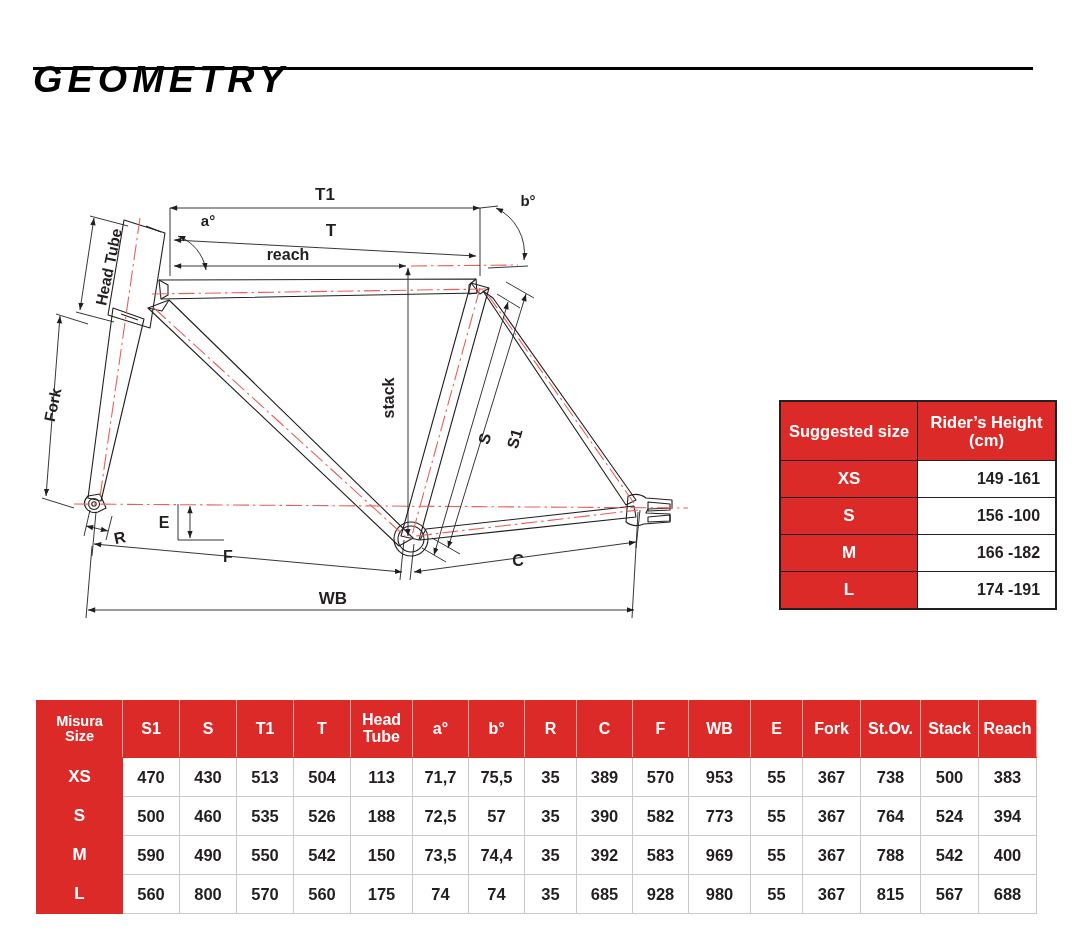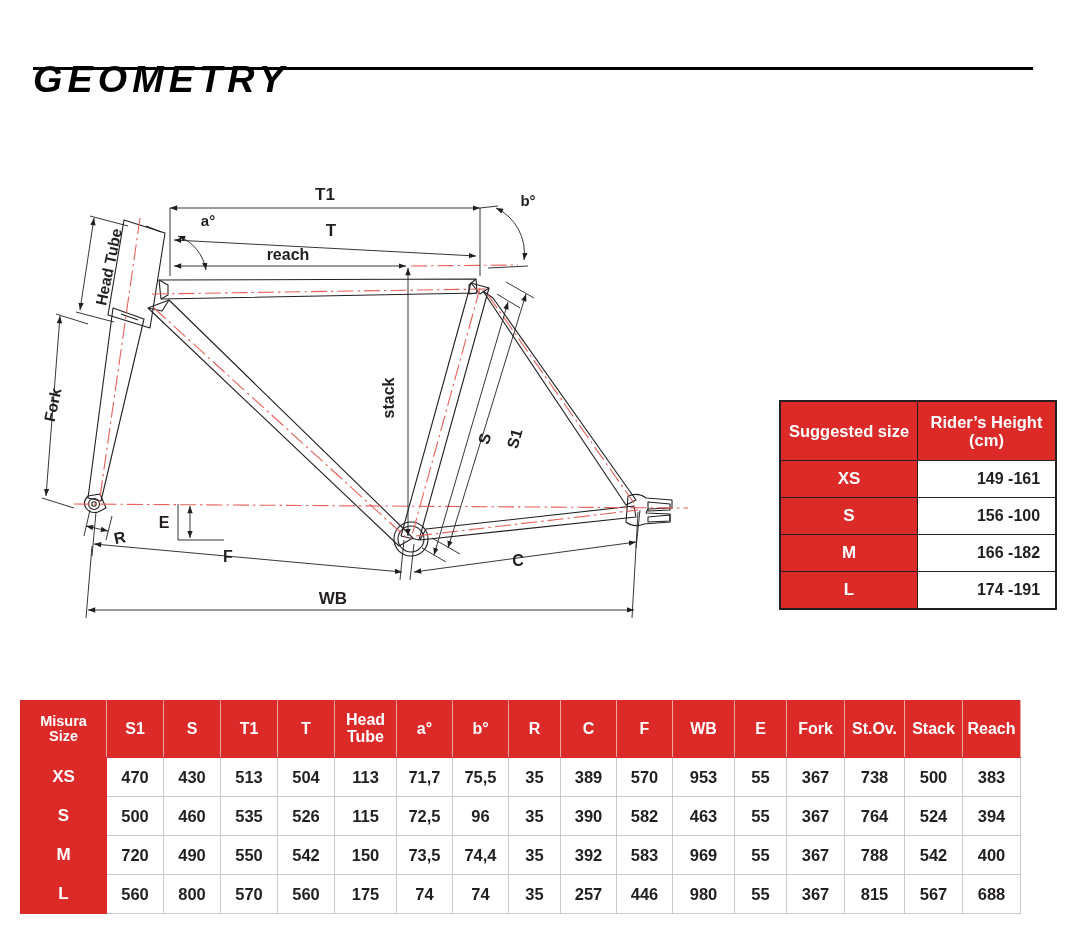--- a/index.html
+++ b/index.html
@@ -53,21 +53,21 @@
     background:#dc2a28;color:#fff;
     font-weight:bold;font-size:17px;height:36px;
   }
   #rider-table td.rh-height{
     background:#fff;color:#231f20;
     font-weight:bold;font-size:16px;height:36px;padding-left:44px;
   }
 
   
   #geo-table{
-    position:absolute;left:20px;top:700px;
+    position:absolute;left:36px;top:700px;
     width:996px;
     border-collapse:collapse;
     table-layout:fixed;
   }
   #geo-table th,#geo-table td{
     border:1px solid #c9c9c9;
     padding:0;margin:0;
     text-align:center;vertical-align:middle;
     font-family:"Liberation Sans", sans-serif;
     overflow:hidden;white-space:nowrap;
@@ -333,36 +333,36 @@
         <td class="geo-val">738</td>
         <td class="geo-val">500</td>
         <td class="geo-val">383</td>
       </tr>
       <tr>
         <td class="geo-size">S</td>
         <td class="geo-val">500</td>
         <td class="geo-val">460</td>
         <td class="geo-val">535</td>
         <td class="geo-val">526</td>
-        <td class="geo-val">115</td>
+        <td class="geo-val">188</td>
         <td class="geo-val">72,5</td>
-        <td class="geo-val">96</td>
+        <td class="geo-val">57</td>
         <td class="geo-val">35</td>
         <td class="geo-val">390</td>
         <td class="geo-val">582</td>
-        <td class="geo-val">463</td>
+        <td class="geo-val">773</td>
         <td class="geo-val">55</td>
         <td class="geo-val">367</td>
         <td class="geo-val">764</td>
         <td class="geo-val">524</td>
         <td class="geo-val">394</td>
       </tr>
       <tr>
         <td class="geo-size">M</td>
-        <td class="geo-val">720</td>
+        <td class="geo-val">590</td>
         <td class="geo-val">490</td>
         <td class="geo-val">550</td>
         <td class="geo-val">542</td>
         <td class="geo-val">150</td>
         <td class="geo-val">73,5</td>
         <td class="geo-val">74,4</td>
         <td class="geo-val">35</td>
         <td class="geo-val">392</td>
         <td class="geo-val">583</td>
         <td class="geo-val">969</td>
@@ -375,22 +375,22 @@
       <tr>
         <td class="geo-size">L</td>
         <td class="geo-val">560</td>
         <td class="geo-val">800</td>
         <td class="geo-val">570</td>
         <td class="geo-val">560</td>
         <td class="geo-val">175</td>
         <td class="geo-val">74</td>
         <td class="geo-val">74</td>
         <td class="geo-val">35</td>
-        <td class="geo-val">257</td>
-        <td class="geo-val">446</td>
+        <td class="geo-val">685</td>
+        <td class="geo-val">928</td>
         <td class="geo-val">980</td>
         <td class="geo-val">55</td>
         <td class="geo-val">367</td>
         <td class="geo-val">815</td>
         <td class="geo-val">567</td>
         <td class="geo-val">688</td>
       </tr>
     </tbody>
 </table>
 

